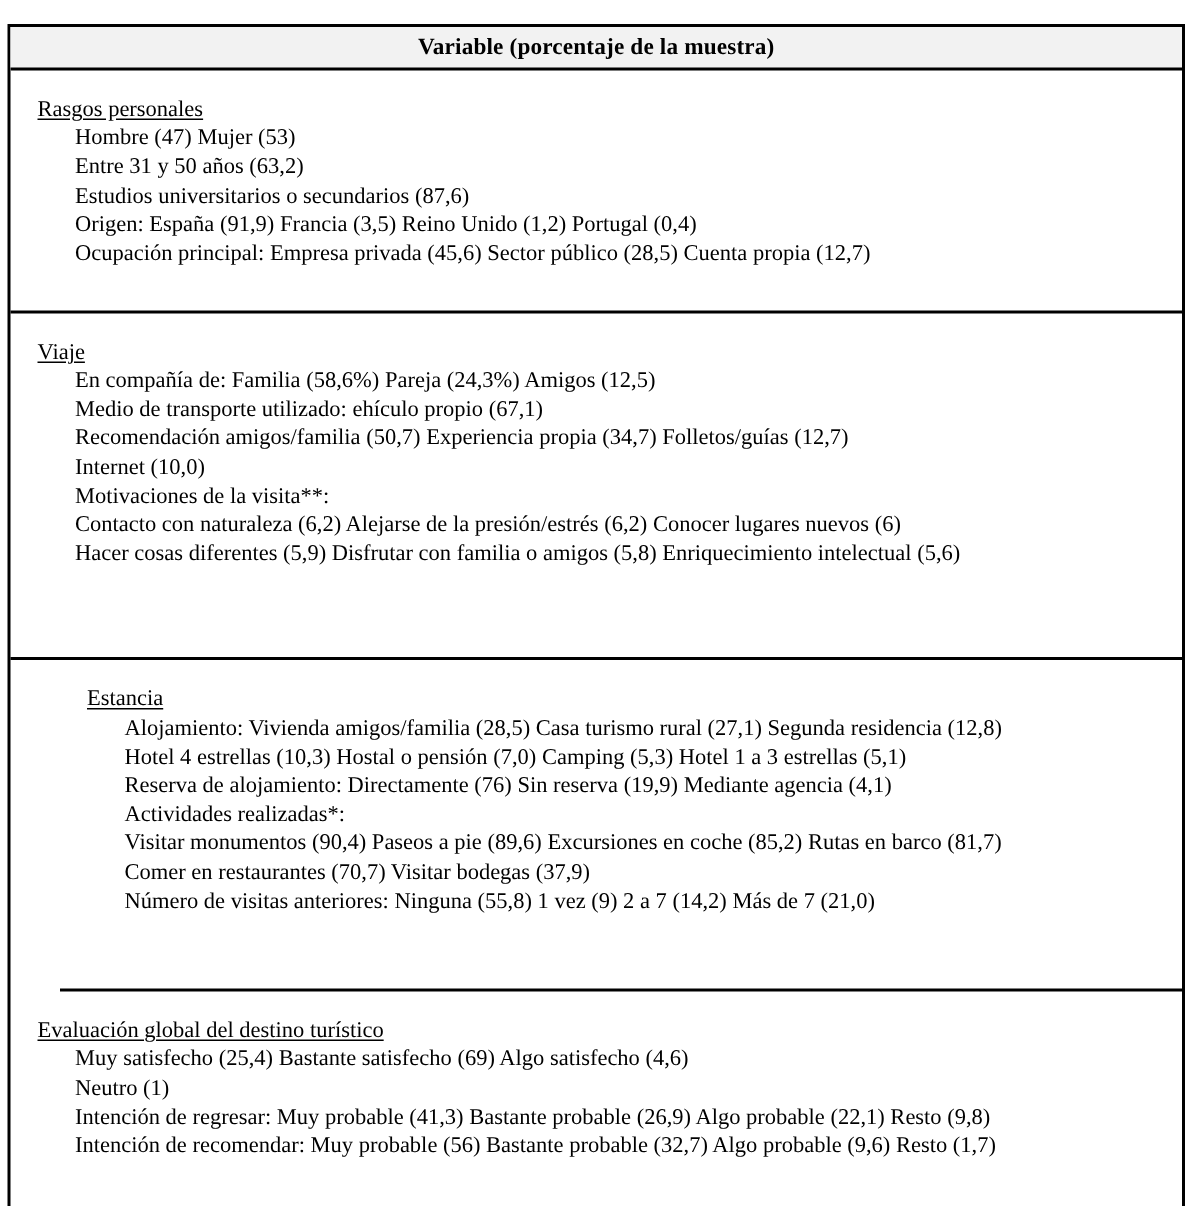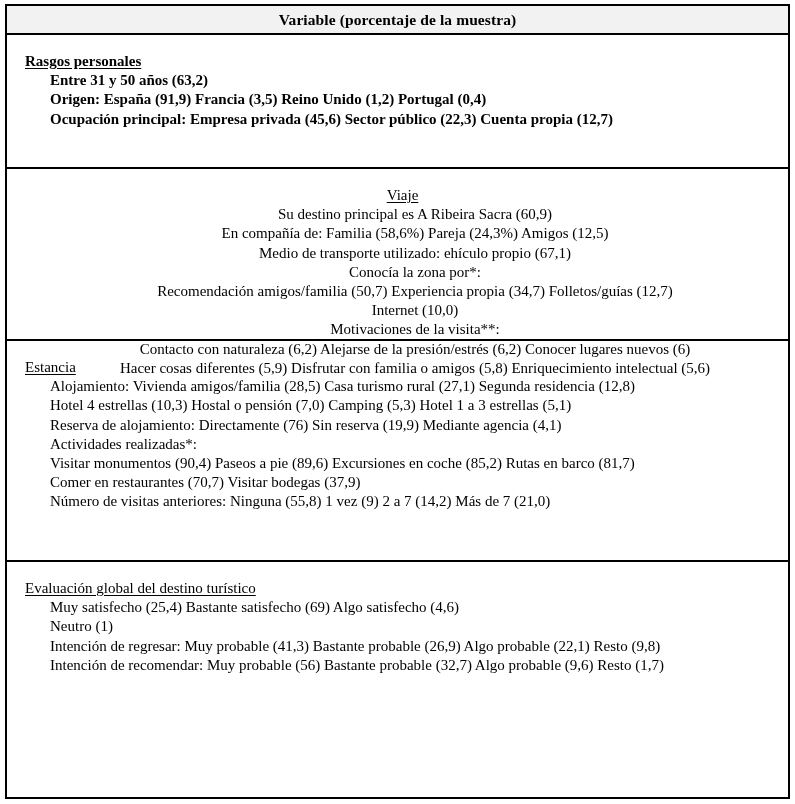--- a/index.html
+++ b/index.html
@@ -12,21 +12,21 @@
     height: 804px;
     font-family: "Liberation Serif", "DejaVu Serif", serif;
     color: #000000;
     overflow: hidden;
   }
 
   .table-wrap {
     box-sizing: border-box;
     width: 795px;
     height: 804px;
-    padding: 4px 5px 5px 5px;
+    padding: 16px 5px 5px 5px;
   }
 
   .table {
     box-sizing: border-box;
     width: 785px;
     height: 795px;
     border: 2px solid #000000;
     background: #ffffff;
     display: flex;
     flex-direction: column;
@@ -71,51 +71,51 @@
     margin-left: 25px;
   }
 
   .line {
     font-size: 15px;
     line-height: 19.2px;
     white-space: nowrap;
   }
 
   
-  .section-rasgos   { height: 134px; font-weight: bold; }
-  .section-viaje    { height: 172px; text-align: center; }
-  .section-estancia { height: 221px; }
+  .section-rasgos   { height: 162px; }
+  .section-viaje    { height: 232px; }
+  .section-estancia { height: 221px; margin-left: 33px; }
   .section-eval     { height: 148px; }
 </style>
 </head>
 <body>
 
 <div class="table-wrap">
   <div class="table">
 
     <div class="table-header">
       <div class="table-header-title">Variable (porcentaje de la muestra)</div>
     </div>
 
     <div class="section section-rasgos">
       <div class="section-title">Rasgos personales</div>
       <div class="lines">
+        <div class="line">Hombre (47)  Mujer (53)</div>
         <div class="line">Entre 31 y 50 años (63,2)</div>
+        <div class="line">Estudios universitarios o secundarios (87,6)</div>
         <div class="line">Origen:  España (91,9)  Francia (3,5)  Reino Unido (1,2)  Portugal (0,4)</div>
-        <div class="line">Ocupación principal:  Empresa privada (45,6)  Sector público (22,3)  Cuenta propia (12,7)</div>
+        <div class="line">Ocupación principal:  Empresa privada (45,6)  Sector público (28,5)  Cuenta propia (12,7)</div>
       </div>
     </div>
 
     <div class="section section-viaje">
       <div class="section-title">Viaje</div>
       <div class="lines">
-        <div class="line">Su destino principal es A Ribeira Sacra (60,9)</div>
         <div class="line">En compañía de:  Familia (58,6%)  Pareja (24,3%)  Amigos (12,5)</div>
         <div class="line">Medio de transporte utilizado: ehículo propio (67,1)</div>
-        <div class="line">Conocía la zona por*:</div>
         <div class="line">Recomendación amigos/familia (50,7)  Experiencia propia (34,7)  Folletos/guías (12,7)</div>
         <div class="line">Internet (10,0)</div>
         <div class="line">Motivaciones de la visita**:</div>
         <div class="line">Contacto con naturaleza (6,2) Alejarse de la presión/estrés (6,2)  Conocer lugares nuevos (6)</div>
         <div class="line">Hacer cosas diferentes (5,9)  Disfrutar con familia o amigos (5,8)  Enriquecimiento intelectual (5,6)</div>
       </div>
     </div>
 
     <div class="section section-estancia">
       <div class="section-title">Estancia</div>

